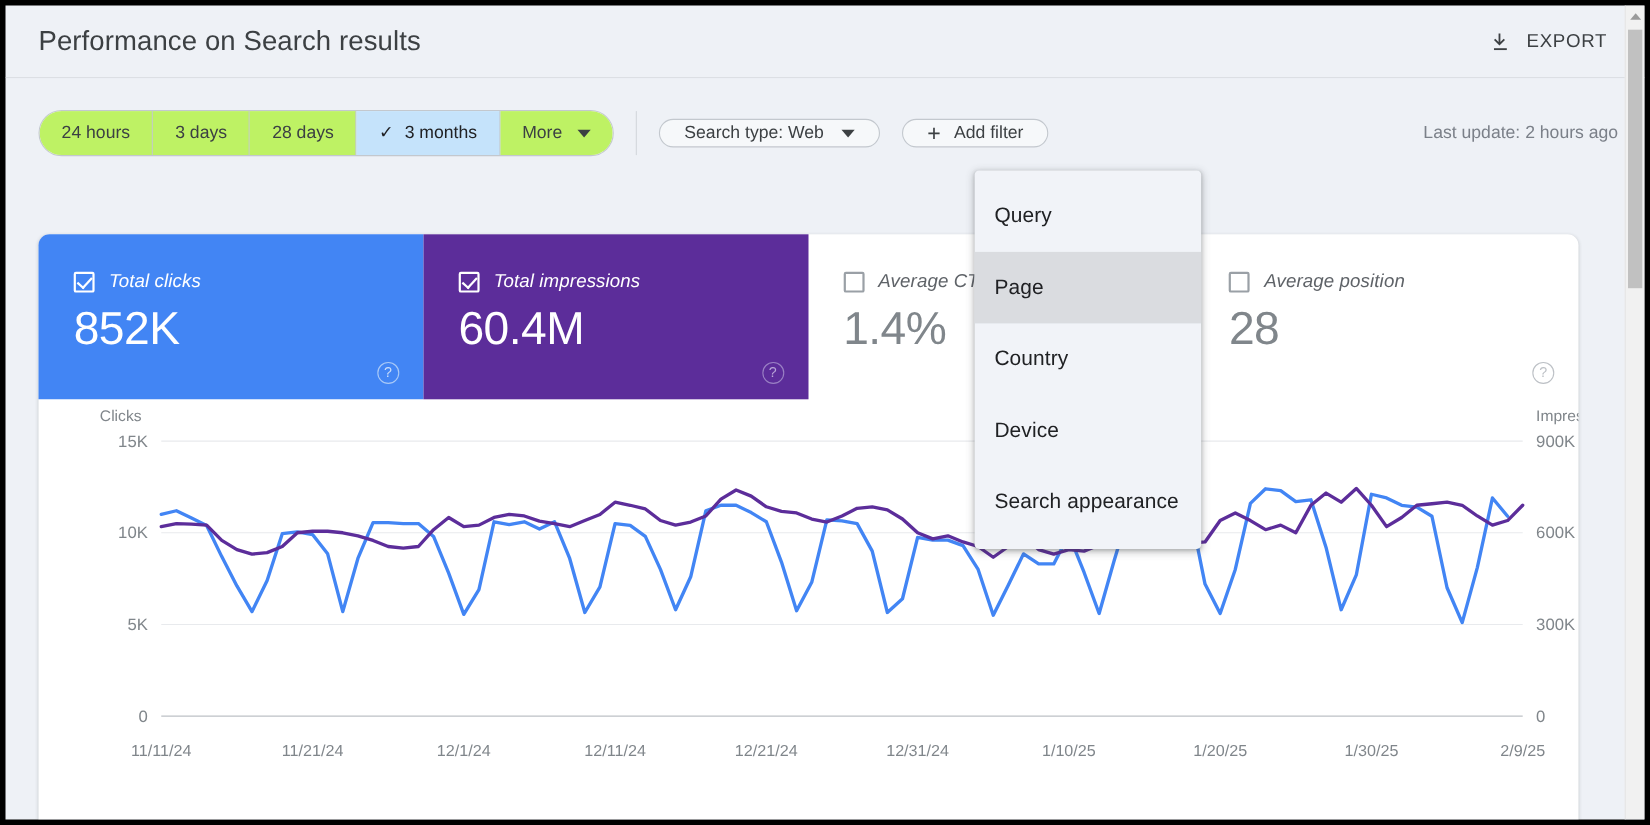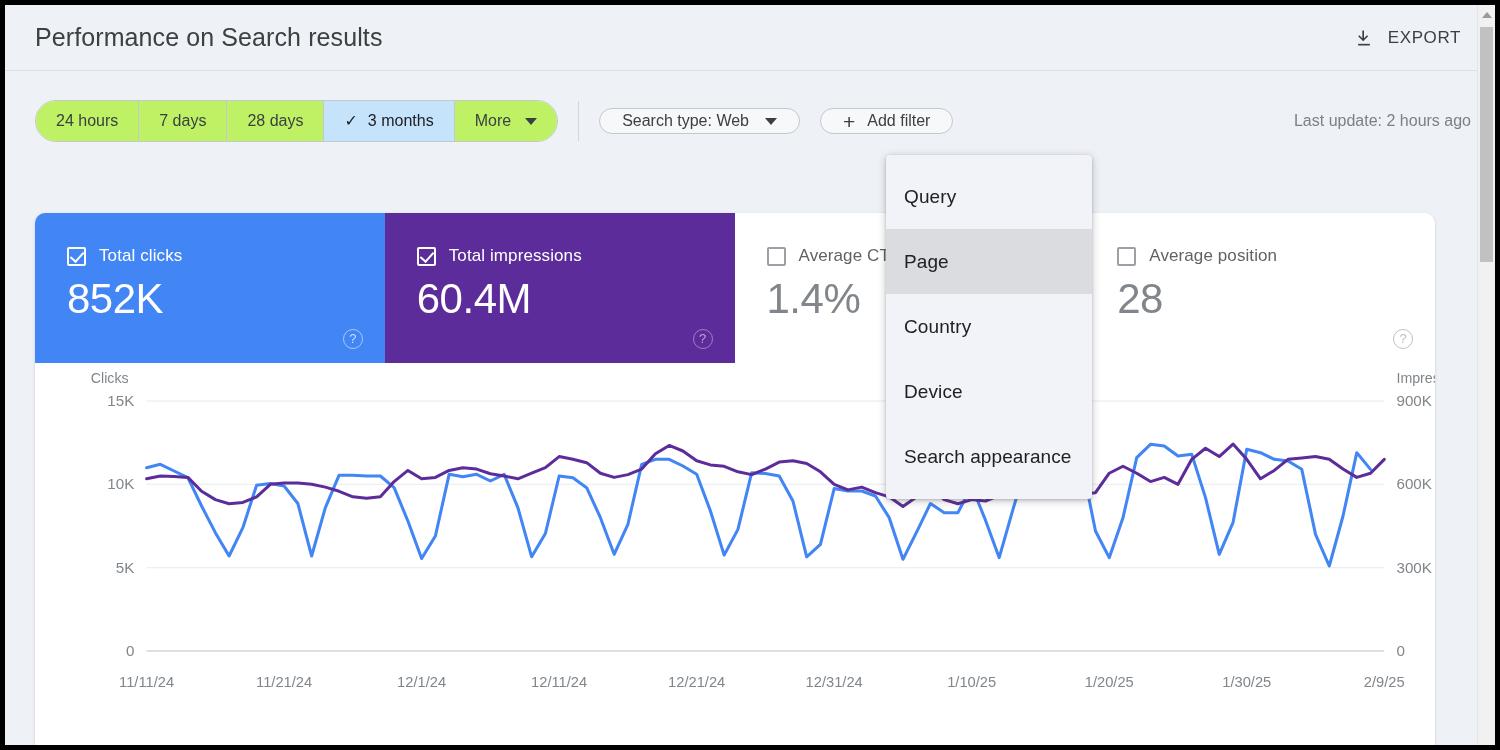--- a/index.html
+++ b/index.html
@@ -77,21 +77,21 @@
     box-shadow: 0 1px 3px rgba(60,64,67,.22);
   }
   #metric-row { display: flex; height: 150px; }
   .metric-card {
     flex: 1; position: relative; padding: 33px 0 0 32px;
     border-right: 1px solid #e4e7ea;
   }
   .metric-card:last-child { border-right: none; }
   .metric-card.active-blue { background: #4285f4; border-radius: 10px 0 0 0; border-right: none; }
   .metric-card.active-purple { background: #5c2d9a; border-right: none; }
-  .metric-top { display: flex; align-items: center; gap: 13px; }
+  .metric-top { display: flex; align-items: center; gap: 13px; font-style: italic; }
   .cb {
     width: 19px; height: 19px; border: 2px solid #9aa0a6; border-radius: 2px;
     display: inline-block; position: relative; flex: none;
   }
   .cb.on { border-color: #ffffff; }
   .cb.on::after {
     content: ""; position: absolute; left: 4px; top: 0px;
     width: 6px; height: 11px; border: solid #ffffff;
     border-width: 0 2px 2px 0; transform: rotate(42deg);
   }
@@ -167,21 +167,21 @@
       <span>EXPORT</span>
     </div>
   </div>
 
   <div id="toolbar">
     <div id="range-group">
       <div class="range-btn">
         <span>24 hours</span>
       </div>
       <div class="range-btn">
-        <span>7 days</span>
+        <span>3 days</span>
       </div>
       <div class="range-btn">
         <span>28 days</span>
       </div>
       <div class="range-btn selected">
         <span class="check-glyph">✓</span>
         <span>3 months</span>
       </div>
       <div class="range-btn">
         <span>More</span>

